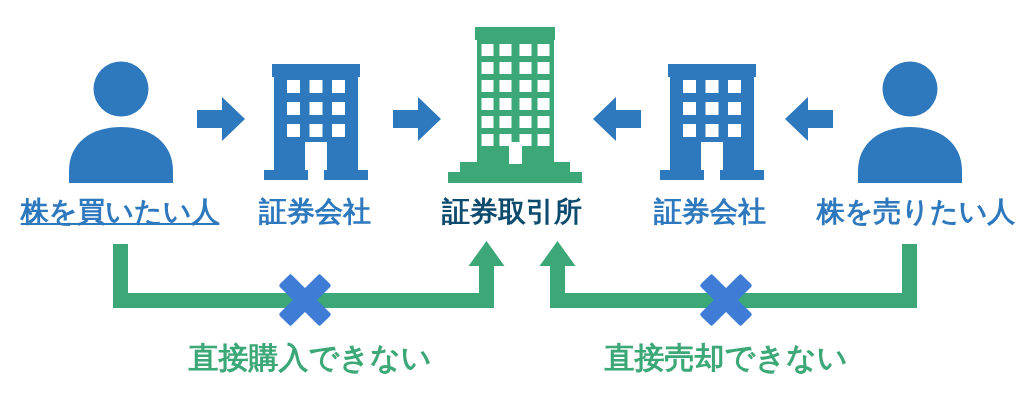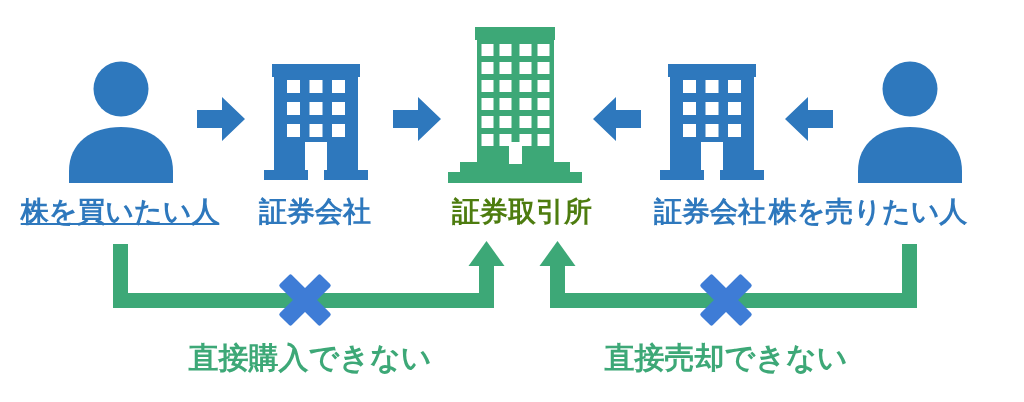--- a/index.html
+++ b/index.html
@@ -11,21 +11,21 @@
   .abs{position:absolute;}
   .label{
     position:absolute;
     font-weight:700;
     font-size:28px;
     line-height:32px;
     text-align:center;
     color:#2e78bd;
     white-space:nowrap;
   }
-  .label.green{color:#4d7c0f;text-align:right;}
+  .label.green{color:#0c4a6e;}
   .caption{
     position:absolute;
     font-weight:700;
     font-size:30px;
     line-height:36px;
     text-align:center;
     color:#3da877;
     white-space:nowrap;
   }
   svg{display:block;}
@@ -130,21 +130,21 @@
 
   <svg class="abs" style="left:854px;top:61px" width="112" height="122" viewBox="0 0 112 122">
     <circle cx="56" cy="28" r="27.5" fill="#2e78bd"></circle>
     <path d="M4,122 V110 C4,82 26,66 56,66 C86,66 108,82 108,110 V122 Z" fill="#2e78bd"></path>
   </svg>
 
   <div class="label" style="left:20px;top:196px;width:200px;text-decoration:underline;">株を買いたい人</div>
   <div class="label" style="left:235px;top:196px;width:160px;">証券会社</div>
   <div class="label green" style="left:432px;top:196px;width:160px;">証券取引所</div>
   <div class="label" style="left:630px;top:196px;width:160px;">証券会社</div>
-  <div class="label" style="left:768px;top:196px;width:200px;">株を売りたい人</div>
+  <div class="label" style="left:816px;top:196px;width:200px;">株を売りたい人</div>
 
   <svg class="abs" style="left:0;top:0" width="1024" height="402" viewBox="0 0 1024 402">
     <path d="M120.5 244 V300.5 H486.5 V263" fill="none" stroke="#3da877" stroke-width="15"></path>
     <polygon points="486.5,241 504.5,266 468.5,266" fill="#3da877"></polygon>
 
     <path d="M909.5 244 V300.5 H557.5 V263" fill="none" stroke="#3da877" stroke-width="15"></path>
     <polygon points="557.5,241 575.5,266 539.5,266" fill="#3da877"></polygon>
 
     <g transform="translate(305,300)">
       <rect x="-29" y="-8.5" width="58" height="17" rx="2" transform="rotate(45)" fill="#3e7cd6"></rect>

